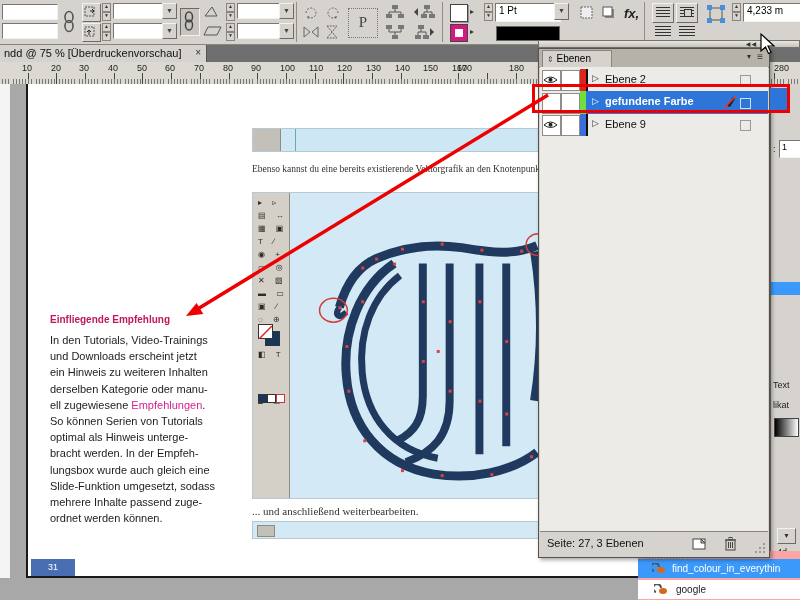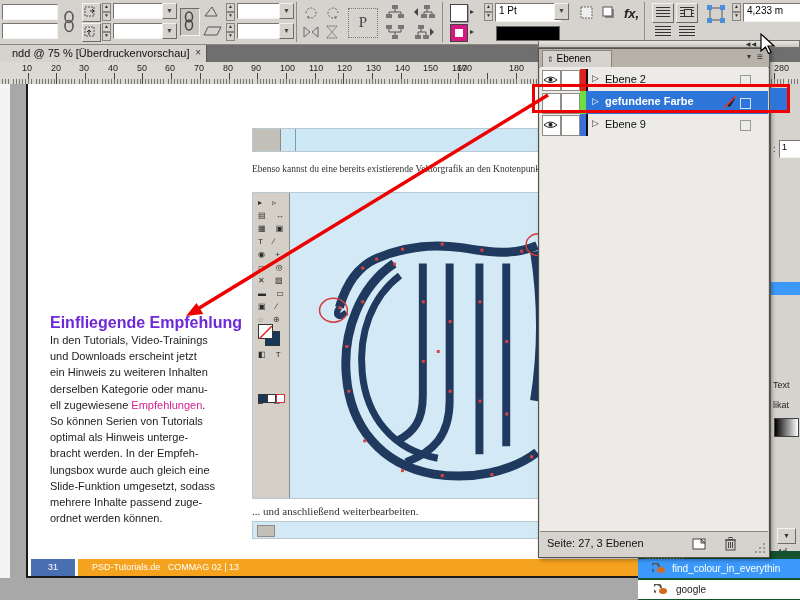--- a/index.html
+++ b/index.html
@@ -172,21 +172,21 @@
         <rect x="14" y="14" width="5" height="5" fill="#4a90d9"></rect>
       </svg>
     <div class="abs stepper" style="left:732px;top:3px;">
         <div class="stepbtn">▲</div>
         <div class="stepbtn">▼</div>
       </div>
     <div class="abs inset" style="left:743px;top:3px;width:55px;height:15px;font-size:10px;padding:1px 3px;"><span>4,233 m</span></div>
   </div>
 
   <div class="abs" style="left:0;top:45px;width:800px;height:17px;background:#6f6f6f;">
-    <div class="abs panelbg" style="left:0;top:0;width:207px;height:17px;border-right:1px solid #555;font-size:11px;color:#111;padding:2px 4px 0 12px;box-sizing:border-box;">
+    <div class="abs panelbg" style="left:0;top:0;width:207px;height:17px;border-right:1px solid #555;font-size:11px;color:#111;padding:2px 4px 0 4px;box-sizing:border-box;">
       <span>ndd @ 75 % [Überdruckenvorschau]</span>
       <span class="abs" style="right:5px;top:2px;font-size:10px;color:#333;">×</span>
     </div>
   </div>
 
   <div class="abs tick-ruler" style="left:0;top:62px;width:800px;height:22px;border-bottom:1px solid #6f6b64;">
     <span class="rnum" style="left:22px">10</span>
     <span class="rnum" style="left:51px">20</span>
     <span class="rnum" style="left:79px">30</span>
     <span class="rnum" style="left:108px">40</span>
@@ -291,51 +291,50 @@
           <div class="toolglyph" style="padding:34px 0 0 5px;">◙ ▭</div>
         </div>
       </div>
 
       <div class="abs serif" style="left:224px;top:421px;width:290px;font-size:11px;color:#333;white-space:nowrap;overflow:hidden;">... und anschließend weiterbearbeiten.</div>
 
       <div class="abs" style="left:224px;top:437px;width:288px;height:16px;background:#d3eaf6;border:1px solid #b9c9d2;">
         <div class="abs" style="left:4px;top:3px;width:16px;height:10px;background:#c3c0ba;border:1px solid #8e8a84;"></div>
       </div>
 
-      <div class="abs" style="left:22px;top:230px;width:192px;font-size:16px;font-weight:bold;color:#6d28d9;">Einfliegende Empfehlung</div>
+      <div class="abs" style="left:22px;top:230px;width:192px;font-size:10px;font-weight:bold;color:#be185d;">Einfliegende Empfehlung</div>
       <div class="abs" style="left:22px;top:248px;width:200px;font-size:11px;line-height:16.2px;color:#1c1c1c;white-space:pre-line;"><span>In den Tutorials, Video-Trainings
 und Downloads erscheint jetzt
 ein Hinweis zu weiteren Inhalten
 derselben Kategorie oder manu-
 ell zugewiesene </span><span style="color:#d6218f;">Empfehlungen</span><span>.
 So können Serien von Tutorials
 optimal als Hinweis unterge-
 bracht werden. In der Empfeh-
 lungsbox wurde auch gleich eine
 Slide-Funktion umgesetzt, sodass
 mehrere Inhalte passend zuge-
 ordnet werden können.</span></div>
 
       <div class="abs" style="left:3px;top:475px;width:44px;height:17px;background:#4a6eb2;color:#fff;font-size:9px;text-align:center;line-height:17px;">31</div>
-      <div class="abs" style="left:50px;top:475px;width:562px;height:17px;background:#f5a31f;color:#fff;font-size:9px;line-height:17px;padding-left:14px;box-sizing:border-box;white-space:pre;">PSD-Tutorials.de   COMMAG 02 | 13</div>
     </div>
   </div>
 
   <div class="abs panelbg" style="left:770px;top:84px;width:30px;height:469px;border-left:1px solid #77736c;">
     <div class="abs" style="left:2px;top:60px;font-size:9px;color:#222;">:</div>
     <div class="abs inset" style="left:8px;top:56px;width:18px;height:14px;font-size:9px;padding:1px 2px;"><span>1</span></div>
     <div class="abs" style="left:0;top:198px;width:30px;height:13px;background:#3b99fc;"></div>
     <div class="abs" style="left:2px;top:296px;font-size:9px;color:#222;">Text</div>
     <div class="abs" style="left:2px;top:316px;font-size:9px;color:#222;">likat</div>
     <div class="abs" style="left:3px;top:334px;width:23px;height:17px;border:1px solid #444;background:linear-gradient(to right,#000,#fff);"></div>
     <div class="abs btn3d" style="left:6px;top:444px;width:17px;height:14px;font-size:7px;text-align:center;line-height:14px;color:#333;"><span>▼</span></div>
     <div class="abs" style="left:6px;top:463px;font-size:9px;color:#222;">4d</div>
   </div>
 
-  <div class="abs" style="left:638px;top:551px;width:162px;height:49px;background:#14532d;">
+  <div class="abs" style="left:638px;top:551px;width:162px;height:49px;background:#fca5a5;">
     <div class="abs" style="left:8px;top:2px;width:38px;height:6px;background:repeating-linear-gradient(to right,#999 0,#999 1px,transparent 1px,transparent 3px);"></div>
     <div class="abs" style="left:0;top:8px;width:162px;height:19px;background:#3b99fc;color:#fff;font-size:10px;line-height:19px;">
       <svg class="abs" style="left:14px;top:4px;" width="14" height="11">
           <path d="M2 8 a4 4 0 1 1 5 -4" fill="none" stroke="#555" stroke-width="2"></path>
           <ellipse cx="9" cy="7" rx="4" ry="3" fill="#d4691e"></ellipse>
         </svg>
       <span class="abs" style="left:34px;white-space:nowrap;">find_colour_in_everythin</span>
     </div>
     <div class="abs" style="left:0;top:29px;width:162px;height:19px;background:#fff;color:#222;font-size:10px;line-height:19px;">
       <svg class="abs" style="left:16px;top:4px;" width="14" height="11">

